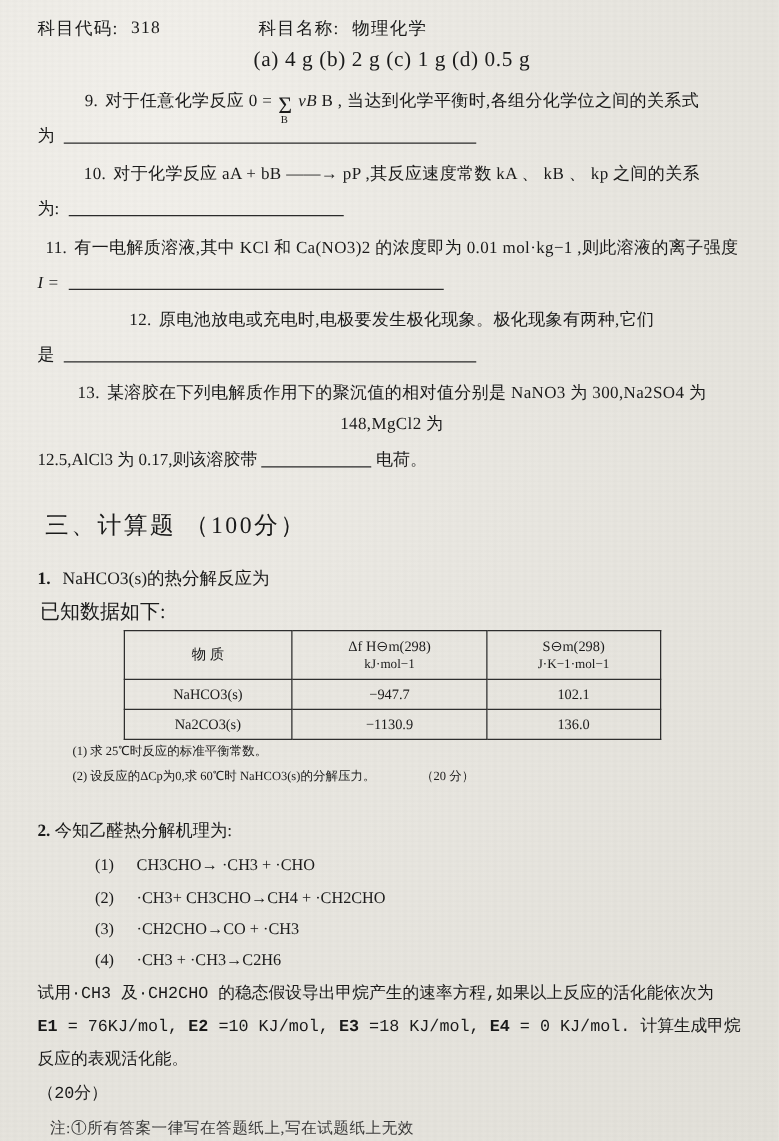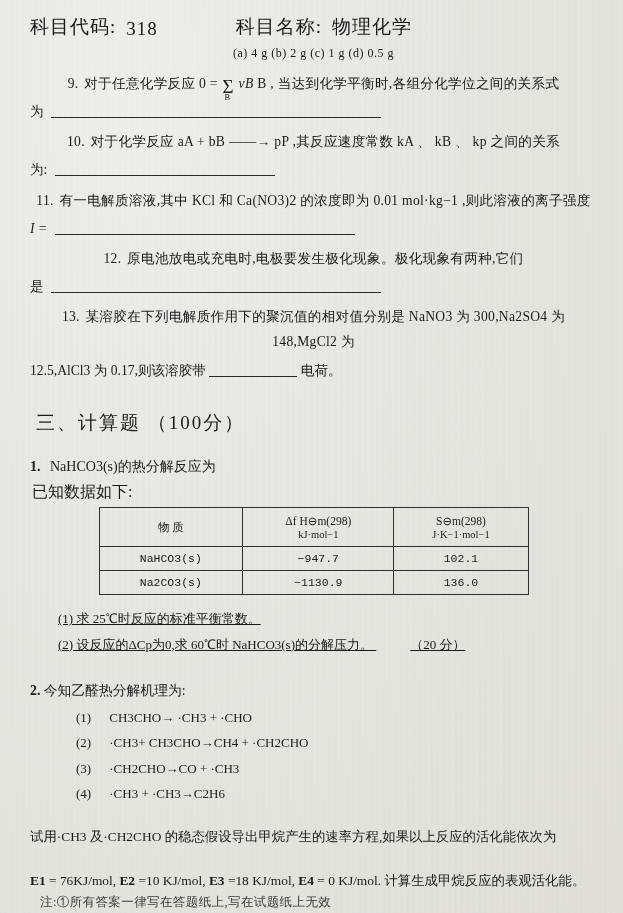--- a/index.html
+++ b/index.html
@@ -22,30 +22,30 @@
     background-image:
       repeating-linear-gradient(0deg, rgba(0,0,0,0.012) 0px, rgba(0,0,0,0) 2px, rgba(0,0,0,0.012) 4px),
       repeating-linear-gradient(90deg, rgba(0,0,0,0.010) 0px, rgba(0,0,0,0) 3px, rgba(0,0,0,0.010) 6px);
     pointer-events:none;
     opacity:.8;
   }
   .content{position:relative;padding:14px 26px 0 30px;}
 
   
   .hdr{
-    display:flex;align-items:flex-end;
-    font-size:19px;letter-spacing:1px;
+    display:flex;align-items:center;
+    font-size:14px;letter-spacing:1px;
     margin-bottom:2px;
   }
   .hdr .code{margin-left:10px;}
   .hdr .name{margin-left:78px;}
 
   .choices{
     text-align:center;
-    font-size:12px;
+    font-size:17px;
     margin:6px 0 10px 0;
     letter-spacing:.5px;
   }
 
   .q{
     font-size:13.6px;
     line-height:1.85;
     margin:4px 0 2px 0;
     letter-spacing:.3px;
     text-align:center;
@@ -93,42 +93,42 @@
   .eqline{
     text-align:center;
     font-size:13px;
     margin:2px 0 2px 0;
   }
   .small-note{font-size:16px;margin:2px 0 4px 2px;}
 
   
   table.data{
     border-collapse:collapse;
-    margin:4px auto 11px auto;
+    margin:4px auto 0 auto;
     width:430px;
     font-size:11.5px;
   }
   table.data td,table.data th{
     border:1px solid #2e2e2e;
     text-align:center;
     padding:2px 4px;
     font-weight:400;
   }
   table.data .hcell{height:34px;line-height:1.25;}
   .frac-top{display:block;}
   .frac-bot{display:block;font-size:10.5px;}
-  .subrow td{height:19px;font-family:Liberation Mono, monospace;}
-
-  .sub-q{font-size:13px;line-height:1.95;margin-left:28px;text-decoration:underline;}
+  .subrow td{height:19px;}
+
+  .sub-q{font-size:10px;line-height:1.95;margin-left:28px;}
   .marks{margin-left:34px;}
 
   .bq2{font-size:13.8px;line-height:1.95;margin-top:21px;}
   .mech{font-size:13px;line-height:1.95;margin-left:46px;}
   .mech .lbl{display:inline-block;width:30px;}
-  .para{font-size:13.4px;line-height:1.9;margin-top:18px;}
+  .para{font-size:13.4px;line-height:1.9;margin-top:2px;font-family:Liberation Mono, monospace;}
   .bold{font-weight:700;}
   .footer{
     position:absolute;left:40px;right:26px;bottom:2px;
     font-size:12.5px;
     color:#3a3a3a;
     letter-spacing:.4px;
     overflow:hidden;
     white-space:nowrap;
   }
 </style>

